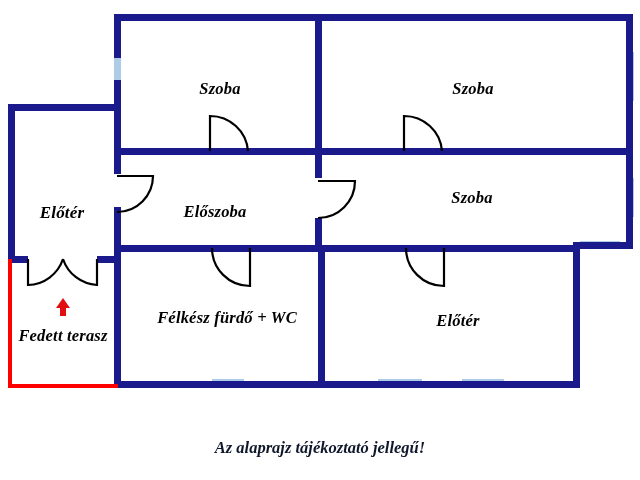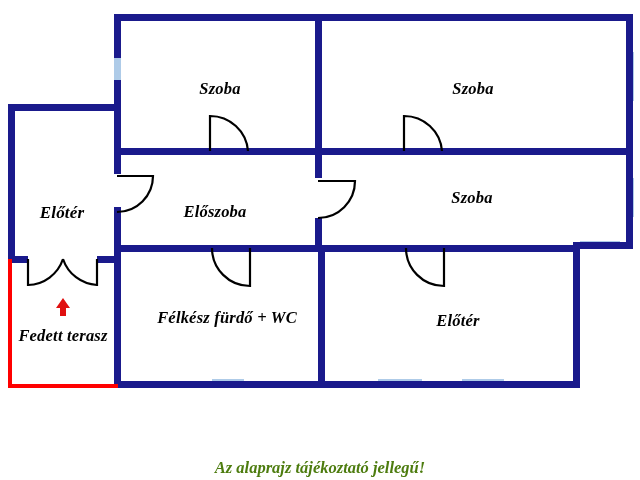--- a/index.html
+++ b/index.html
@@ -45,23 +45,22 @@
   .room-label.sz-17 { font-size: 16.5px; }
   #caption {
     position: absolute;
     left: 320px;
     top: 448px;
     transform: translate(-50%, -50%);
     font-family: "Liberation Serif", "DejaVu Serif", serif;
     font-style: italic;
     font-weight: bold;
     font-size: 16.5px;
-    color: #4d7c0f;
+    color: #0f172a;
     white-space: nowrap;
-    margin-top: 20px;
   }
 </style>
 </head>
 <body>
 
 <div id="floorplan-root">
 
   <svg id="plan-svg" viewBox="0 0 640 480">
 
     <g>

